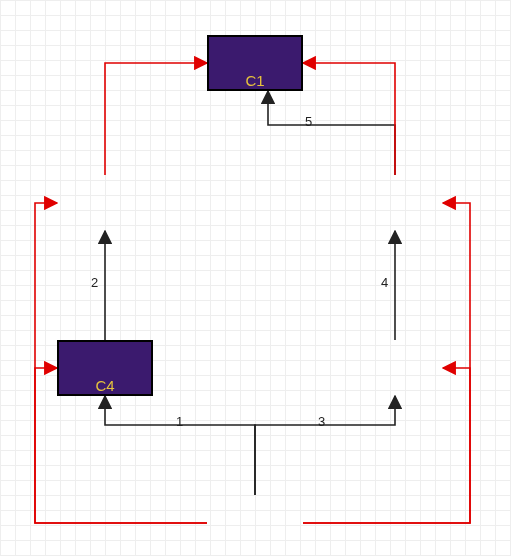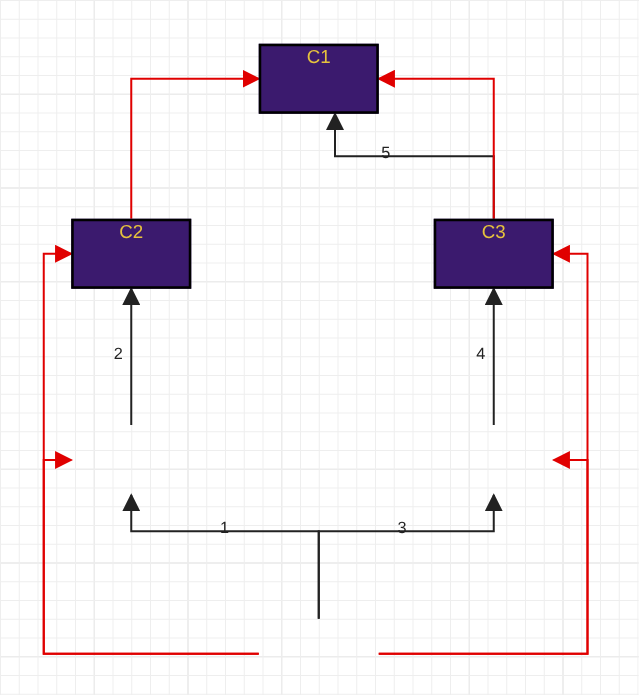--- a/index.html
+++ b/index.html
@@ -6,21 +6,21 @@
   .canvas{position:relative;width:511px;height:556px;}
   .grid{position:absolute;inset:0;
     background-image:
       linear-gradient(to right,#eee 1px,transparent 1px),
       linear-gradient(to bottom,#eee 1px,transparent 1px),
       linear-gradient(to right,#ddd 1px,transparent 1px),
       linear-gradient(to bottom,#ddd 1px,transparent 1px);
     background-size:15px 15px,15px 15px,75px 75px,75px 75px;
   }
   svg{position:absolute;inset:0;overflow:visible;}
-  .node{position:absolute;width:96px;height:56px;background:#3b1a6e;border:2px solid #000;box-sizing:border-box;display:flex;align-items:flex-start;justify-content:center;}
+  .node{position:absolute;width:96px;height:56px;background:#3b1a6e;border:2px solid #000;box-sizing:border-box;display:flex;align-items:flex-end;justify-content:center;}
   .node span{color:#e6c23d;font-size:15px;font-weight:500;}
   .elabel{position:absolute;font-size:13px;color:#222;background:transparent;}
 </style>
 </head>
 <body>
 <div class="canvas">
   <div class="grid"></div>
 
   <svg width="511" height="556">
     <defs>
@@ -42,25 +42,22 @@
     <path d="M 207 523 L 35 523 L 35 368 L 57 368" fill="none" stroke="#e00000" stroke-width="1.6" marker-end="url(#arr-red)"></path>
     <path d="M 105 175 L 105 63 L 207 63" fill="none" stroke="#e00000" stroke-width="1.6" marker-end="url(#arr-red)"></path>
     <path d="M 303 523 L 470 523 L 470 203 L 443 203" fill="none" stroke="#e00000" stroke-width="1.6" marker-end="url(#arr-red)"></path>
     <path d="M 303 523 L 470 523 L 470 368 L 443 368" fill="none" stroke="#e00000" stroke-width="1.6" marker-end="url(#arr-red)"></path>
     <path d="M 395 175 L 395 63 L 303 63" fill="none" stroke="#e00000" stroke-width="1.6" marker-end="url(#arr-red)"></path>
   </svg>
 
   <div class="node" style="left:207px;top:35px">
       <span>C1</span>
     </div>
-  <div class="node" style="left:57px;top:175px">
-      <span>C2</span>
-    </div>
-  <div class="node" style="left:347px;top:175px">
-      <span>C3</span>
+  <div class="node" style="left:57px;top:340px">
+      <span>C4</span>
     </div>
 
   <div class="elabel" style="left:176px;top:414px">1</div>
   <div class="elabel" style="left:91px;top:275px">2</div>
   <div class="elabel" style="left:318px;top:414px">3</div>
   <div class="elabel" style="left:381px;top:275px">4</div>
   <div class="elabel" style="left:305px;top:114px">5</div>
 </div>
 
 </body></html>

